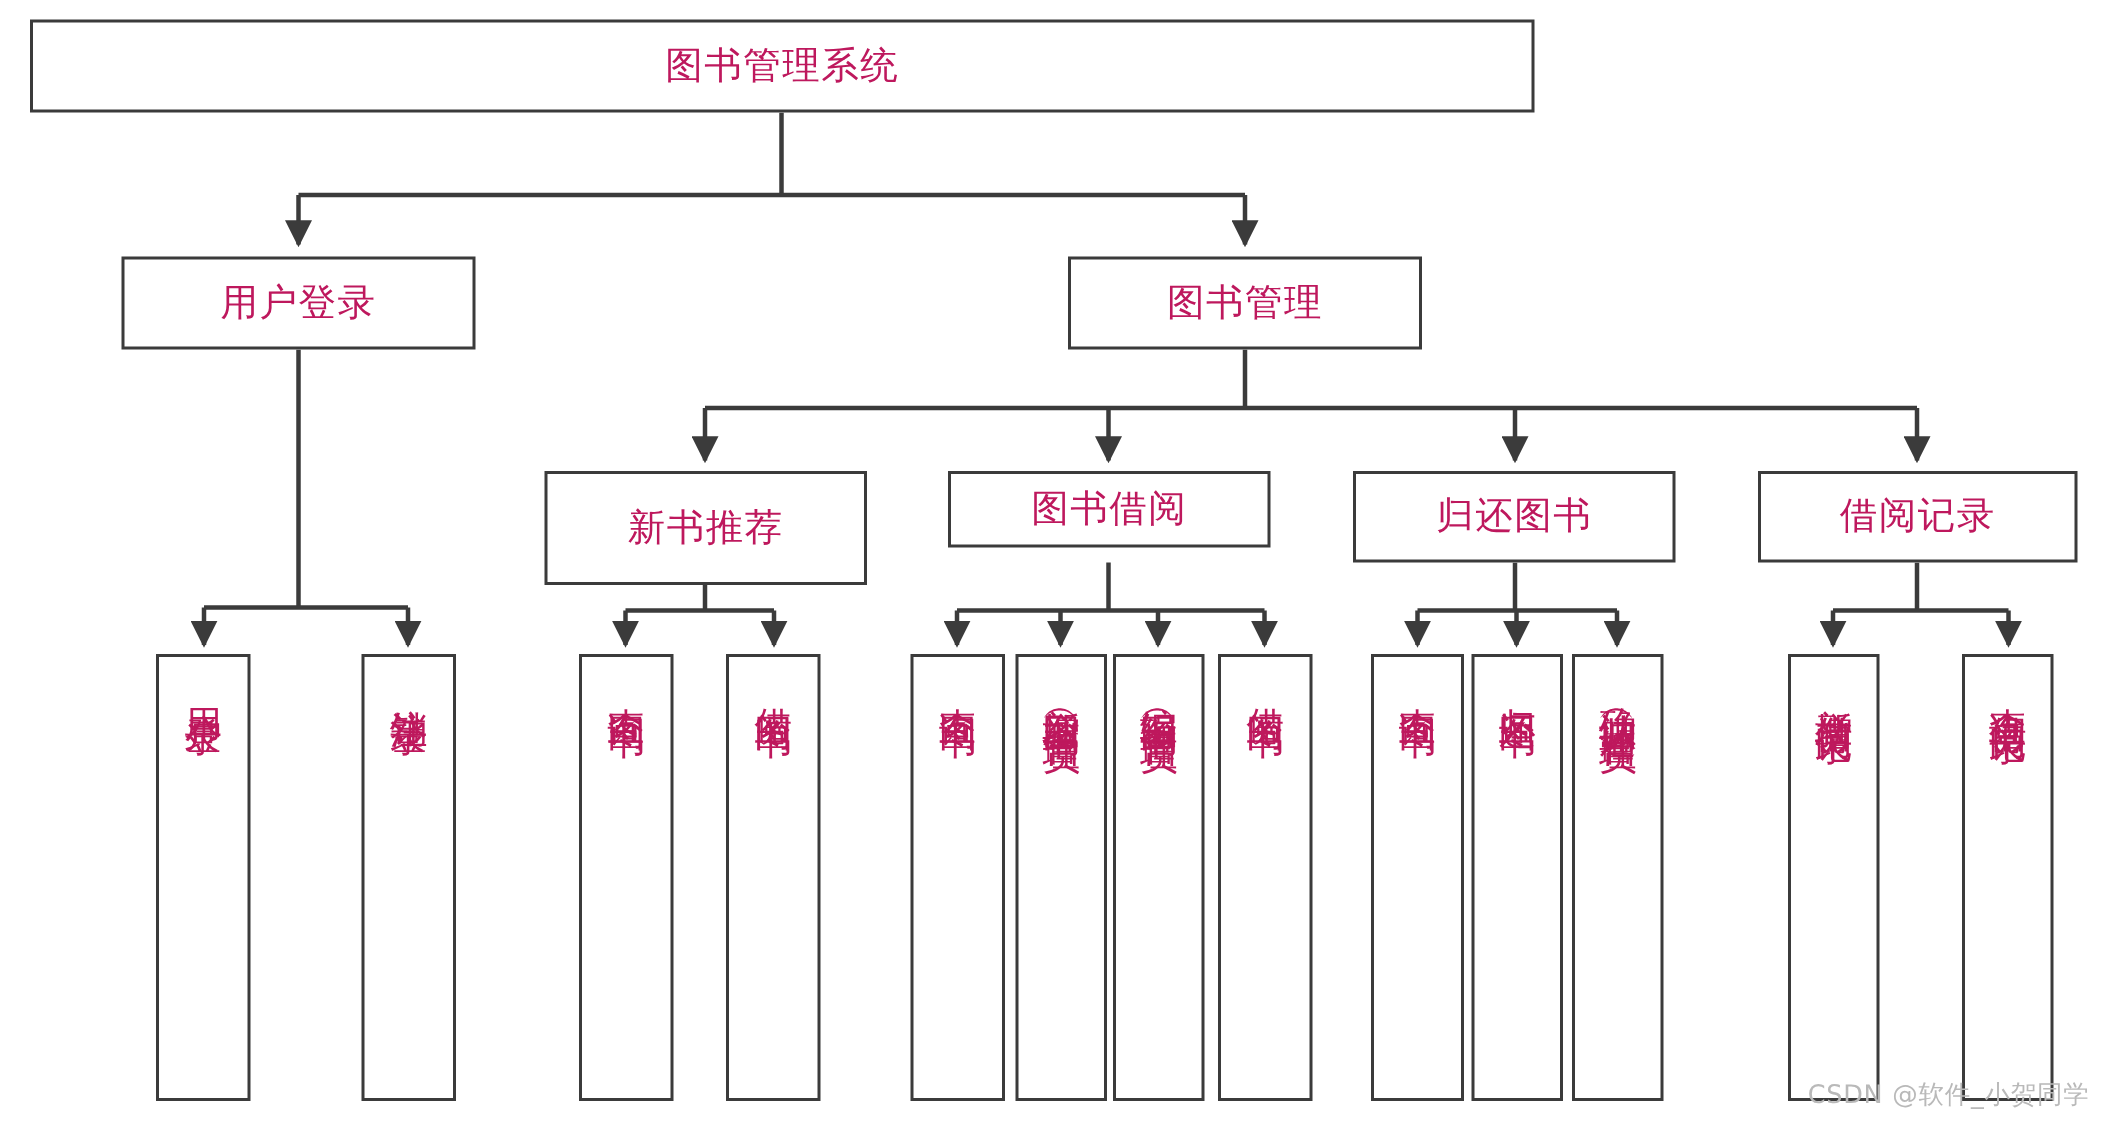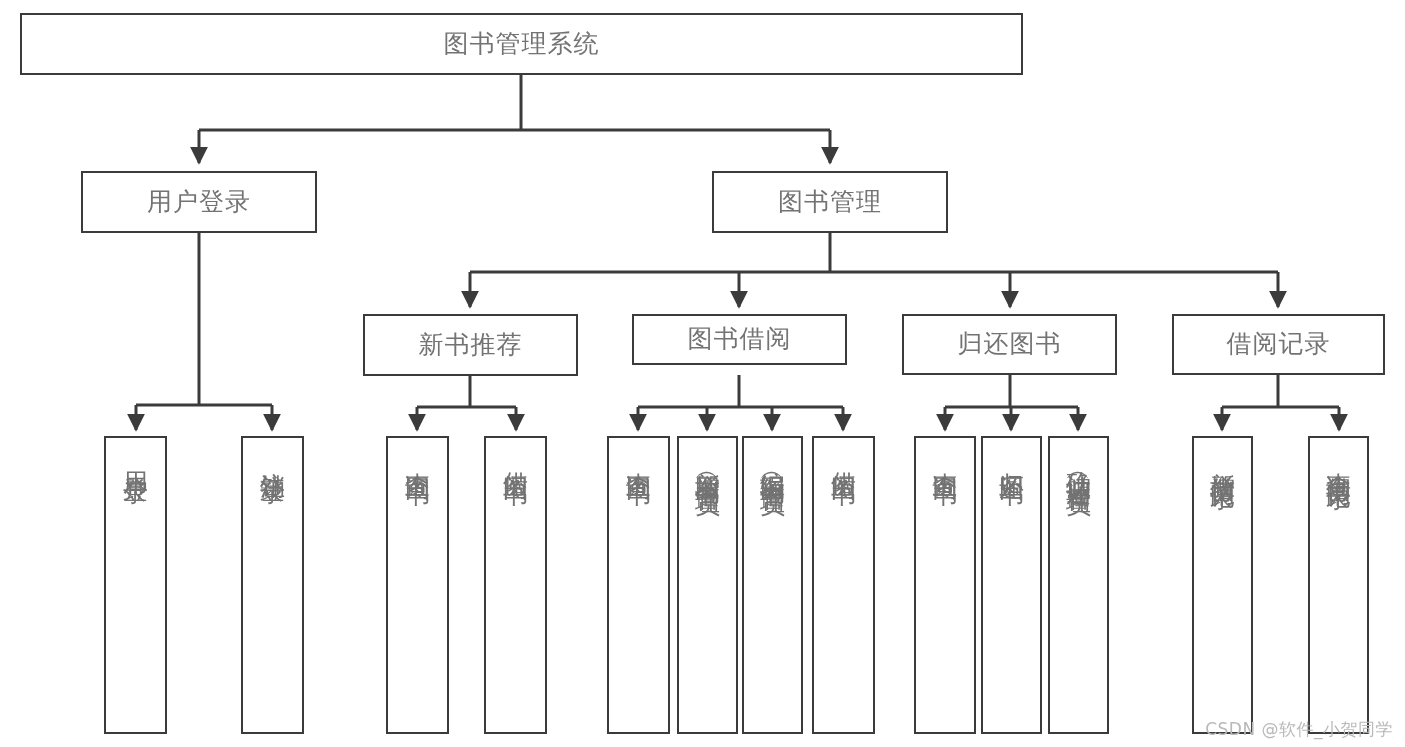--- a/index.html
+++ b/index.html
@@ -27,21 +27,21 @@
     pointer-events: none;
   }
   .node {
     position: absolute;
     box-sizing: border-box;
     background: #ffffff;
     border: 2px solid #3b3b3b;
     display: flex;
     align-items: center;
     justify-content: center;
-    color: #737373;
+    color: #be185d;
     z-index: 2;
   }
   .node .label {
     display: block;
     text-align: center;
     line-height: 1.06;
   }
   
   .node.h .label {
     font-size: 25px;
@@ -133,21 +133,21 @@
   </div>
 
   <div class="node h" style="left:81px; top:171px; width:236px; height:62px;">
     <span class="label">用户登录</span>
   </div>
 
   <div class="node h" style="left:712px; top:171px; width:236px; height:62px;justify-content:center;">
     <span class="label">图书管理</span>
   </div>
 
-  <div class="node h" style="left:363px; top:314px; width:215px; height:62px;">
+  <div class="node h" style="left:363px; top:314px; width:215px; height:76px;">
     <span class="label">新书推荐</span>
   </div>
 
   <div class="node h" style="left:632px; top:314px; width:215px; height:51px;">
     <span class="label">图书借阅</span>
   </div>
 
   <div class="node h" style="left:902px; top:314px; width:215px; height:61px;">
     <span class="label">归还图书</span>
   </div>

